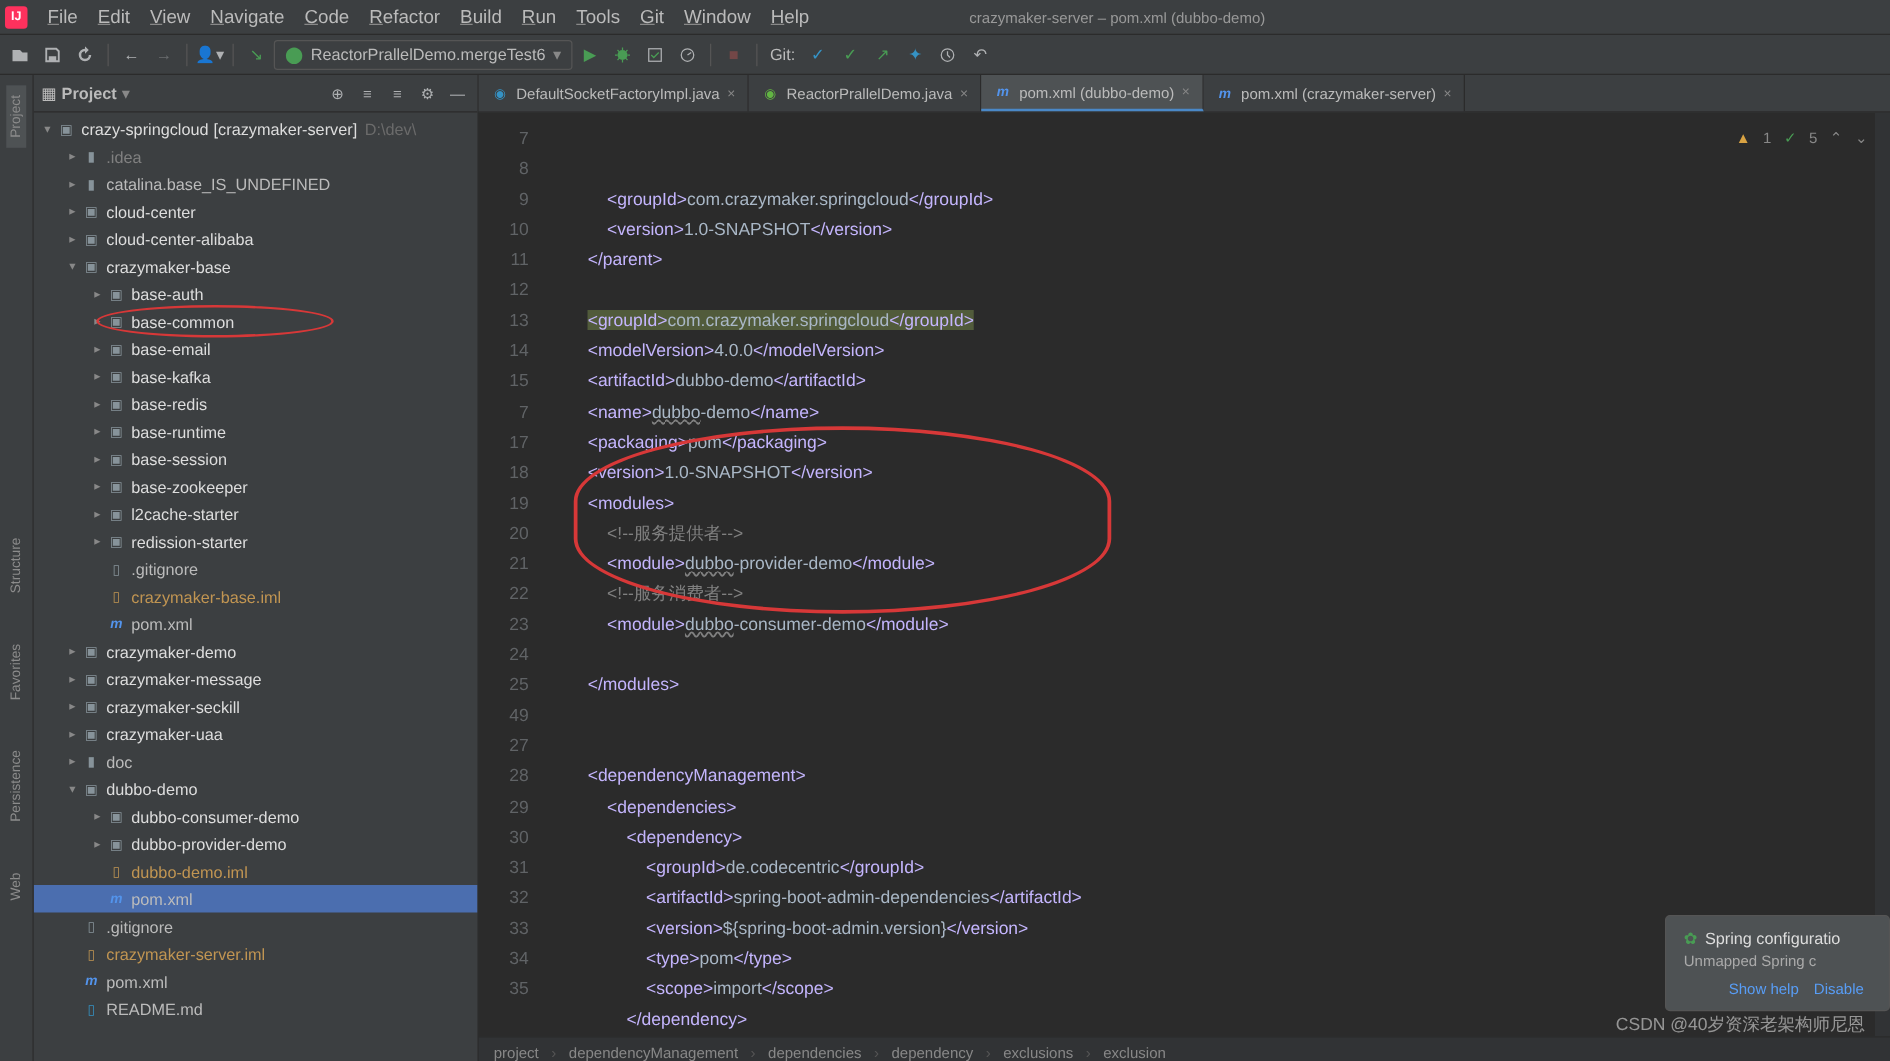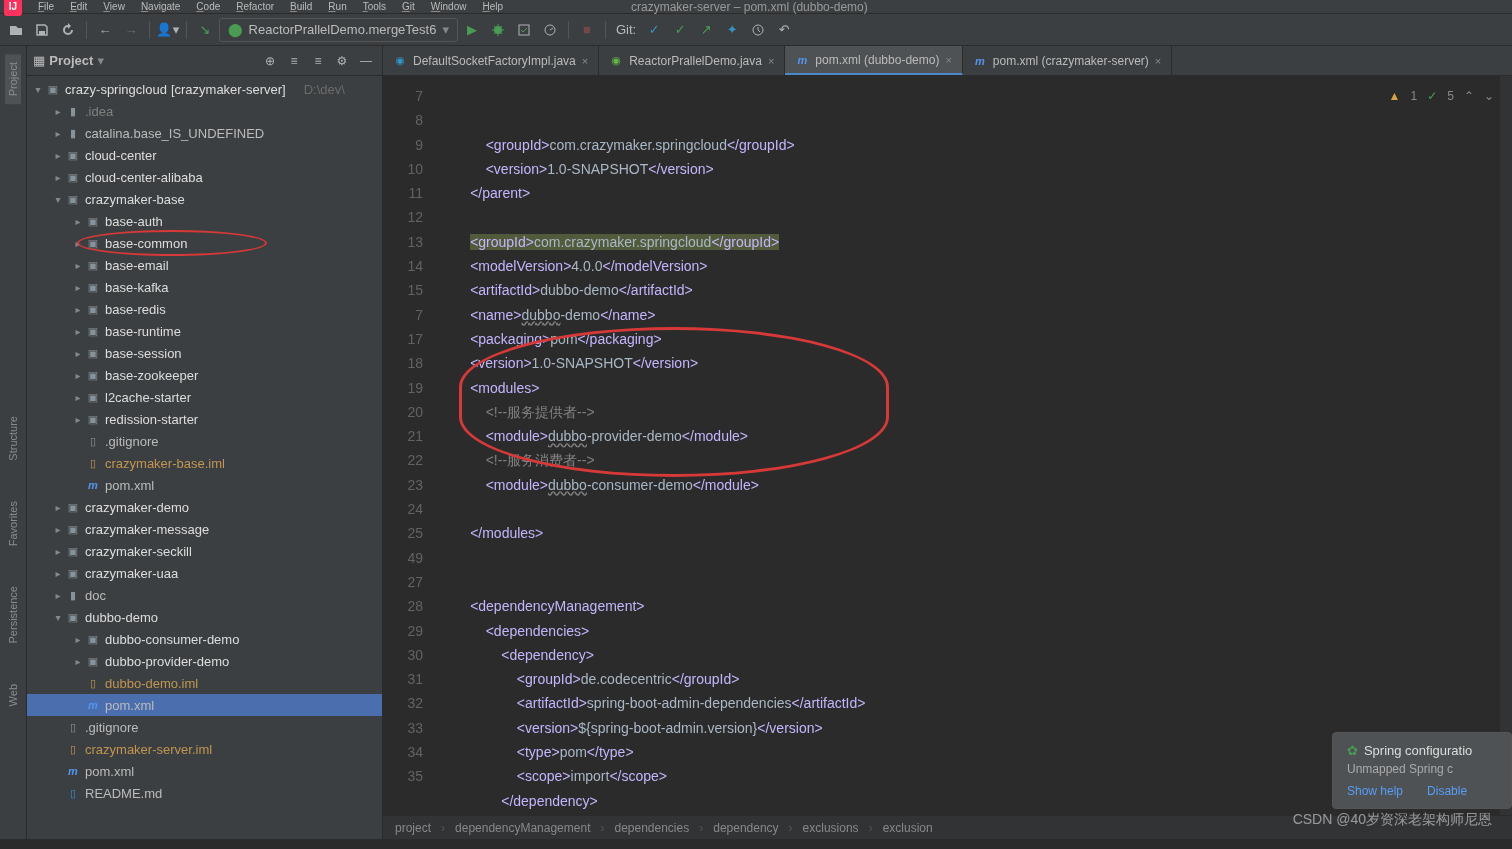--- a/index.html
+++ b/index.html
@@ -1,19 +1,19 @@
 <!DOCTYPE html>
 <html><head>
 <meta charset="utf-8">
 <style>
 * { margin: 0; padding: 0; box-sizing: border-box; font-family: "Segoe UI", Arial, sans-serif; }
 body { background: #2b2b2b; color: #bbbbbb; font-size: 13px; overflow: hidden; width: 1512px; height: 849px; }
-.menubar { display: flex; align-items: center; height: 14px; background: #3c3f41; border-bottom: 1px solid #2b2b2b; padding: 0 4px; }
+.menubar { display: flex; align-items: center; height: 28px; background: #3c3f41; border-bottom: 1px solid #2b2b2b; padding: 0 4px; }
 .app-icon { width: 18px; height: 18px; background: #fe315d; border-radius: 3px; margin-right: 8px; display: flex; align-items: center; justify-content: center; color: #fff; font-size: 10px; font-weight: bold; }
-.menu-item { padding: 3px 8px; cursor: pointer; font-size: 10px; }
+.menu-item { padding: 3px 8px; cursor: pointer; font-size: 15px; }
 .menu-underline { text-decoration: underline; text-decoration-color: #888; }
 .window-title { margin-left: 120px; color: #999; font-size: 12px; }
 .toolbar { display: flex; align-items: center; height: 32px; background: #3c3f41; border-bottom: 1px solid #2b2b2b; padding: 0 4px; gap: 2px; }
 .tb-btn { width: 24px; height: 24px; display: flex; align-items: center; justify-content: center; color: #afb1b3; cursor: pointer; }
 .tb-sep { width: 1px; height: 18px; background: #555; margin: 0 4px; }
 .run-config { display: flex; align-items: center; background: #3c3f41; border: 1px solid #555; border-radius: 3px; padding: 2px 8px; height: 24px; gap: 6px; }
 .green-icon { color: #499c54; }
 .play { color: #499c54; }
 .bug { color: #499c54; }
 .red { color: #c75450; }
@@ -34,21 +34,21 @@
 .tree-arrow { width: 14px; text-align: center; color: #888; font-size: 10px; }
 .tree-icon { width: 16px; height: 16px; margin-right: 4px; display: inline-flex; align-items: center; justify-content: center; font-size: 11px; flex-shrink: 0; }
 .folder-icon { color: #87939a; }
 .module-icon { color: #87939a; }
 .iml-icon { color: #c19552; }
 .md-icon { color: #3592c4; }
 .tree-label { color: #bbb; }
 .tree-label.bold { color: #ddd; font-weight: 500; }
 .tree-label.dim { color: #808080; }
 .tree-label.orange { color: #c19552; }
-.tree-hint { color: #6b6b6b; margin-left: 18px; }
+.tree-hint { color: #6b6b6b; margin-left: 6px; }
 .red-circle { position: absolute; border: 2px solid #d73838; border-radius: 50%; pointer-events: none; }
 .editor-area { flex: 1; display: flex; flex-direction: column; background: #2b2b2b; min-width: 0; }
 .tabs { display: flex; height: 30px; background: #3c3f41; border-bottom: 1px solid #2b2b2b; }
 .tab { display: flex; align-items: center; padding: 0 10px; gap: 6px; border-right: 1px solid #2b2b2b; cursor: pointer; font-size: 12px; background: #3c3f41; }
 .tab.active { background: #4e5254; border-bottom: 2px solid #4a88c7; }
 .tab-icon { width: 14px; height: 14px; display: flex; align-items: center; justify-content: center; font-size: 11px; }
 .tab-icon.java { color: #3592c4; }
 .tab-icon.m { color: #5394ec; font-weight: bold; font-style: italic; }
 .tab-close { color: #888; font-size: 11px; }
 .editor { flex: 1; display: flex; font-family: "JetBrains Mono", "Consolas", monospace; font-size: 14px; line-height: 24.3px; overflow: hidden; position: relative; }
@@ -61,21 +61,21 @@
 .hl { background: #515b3b; }
 .dubbo { text-decoration: underline; text-decoration-color: #808080; text-decoration-style: wavy; }
 .status-area { position: absolute; top: 8px; right: 18px; display: flex; gap: 10px; align-items: center; color: #888; font-size: 12px; }
 .warn-icon { color: #d9a343; }
 .check-icon { color: #499c54; }
 .breadcrumb { height: 24px; background: #313335; border-top: 1px solid #2b2b2b; display: flex; align-items: center; padding: 0 12px; gap: 10px; color: #888; font-size: 12px; }
 .breadcrumb span.sep { color: #555; }
 .notification { position: absolute; right: 0; bottom: 40px; background: #4e5254; border: 1px solid #555; border-radius: 4px; padding: 10px 14px; width: 180px; }
 .notif-title { display: flex; align-items: center; gap: 6px; color: #ddd; font-weight: 500; }
 .notif-body { color: #aaa; font-size: 12px; margin-top: 4px; }
-.notif-actions { display: flex; gap: 24px; margin-top: 8px; }
+.notif-actions { display: flex; gap: 12px; margin-top: 8px; margin-left: 36px; }
 .notif-actions span { color: #589df6; cursor: pointer; font-size: 12px; }
 .watermark { position: absolute; bottom: 20px; right: 20px; color: rgba(255,255,255,0.65); font-size: 26px; font-weight: bold; pointer-events: none; display: flex; flex-direction: column; align-items: flex-end; }
 .watermark-sub { font-size: 14px; font-weight: normal; color: rgba(255,255,255,0.5); }
 .right-stripe { position: absolute; right: 0; top: 0; width: 12px; height: 100%; background: #313335; }
 .red-ellipse-editor { position: absolute; border: 3px solid #d73838; border-radius: 50% / 40%; pointer-events: none; }
 .pom-icon { font-style: italic; font-weight: bold; color: #5394ec; }
 svg { display: block; }
 </style>
 </head>
 <body>

